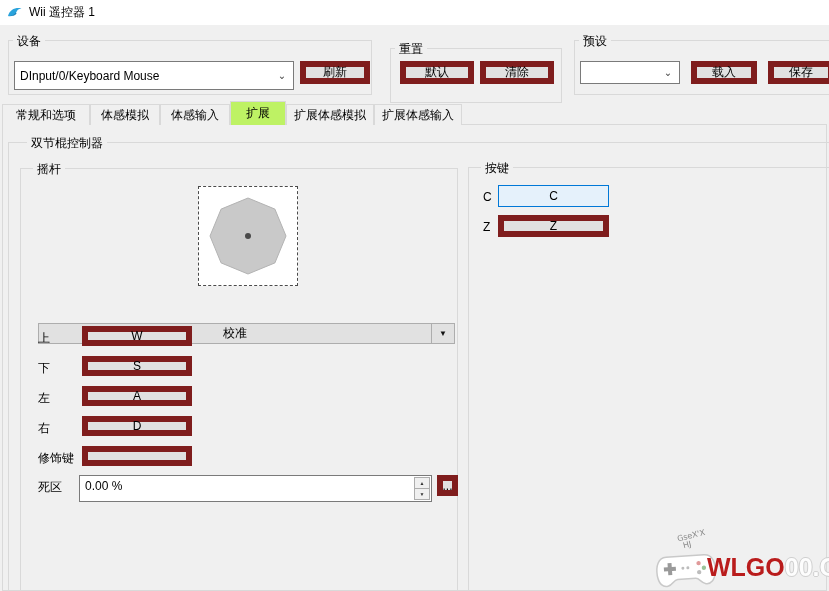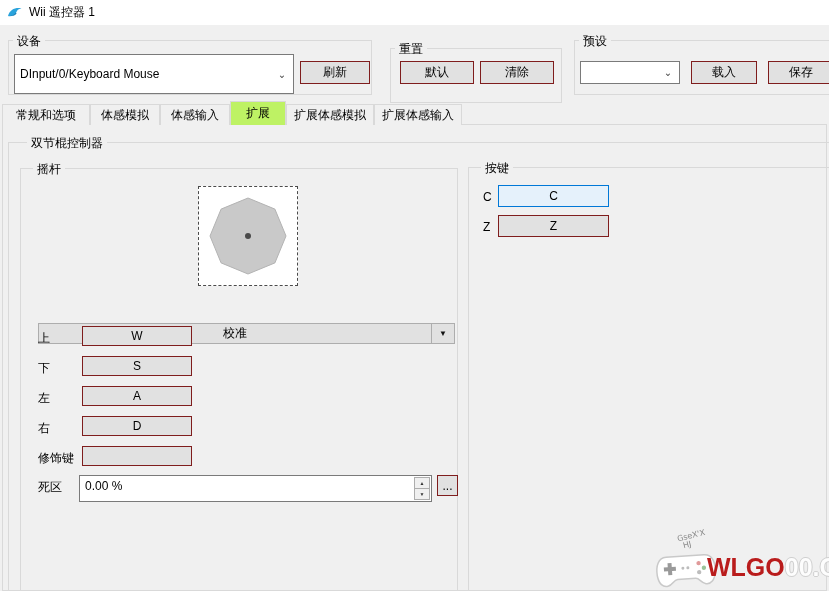--- a/index.html
+++ b/index.html
@@ -10,21 +10,21 @@
   
   #titlebar { position:absolute; top:0; left:0; width:829px; height:25px; background:#ffffff; display:flex; align-items:center; }
   #titlebar .title { margin-left:6px; font-size:12px; }
   #titlebar svg { margin-left:7px; }
 
   
   .groupbox { position:absolute; border:1px solid #d9d9d9; }
   .gb-label { position:absolute; top:-8px; left:8px; background:#f0f0f0; padding:0 4px; font-size:12px; white-space:nowrap; }
 
   
-  .btn { position:absolute; background:#e1e1e1; border:1px solid #7f1d1d; display:flex; align-items:center; justify-content:center; font-size:12px; cursor:default; white-space:nowrap; }
+  .btn { position:absolute; background:#e1e1e1; border:6px solid #7f1d1d; display:flex; align-items:center; justify-content:center; font-size:12px; cursor:default; white-space:nowrap; }
   .btn.focused { background:#e5f1fb; border:1px solid #0078d7; box-shadow:inset 0 0 0 1px #e5f1fb; }
 
   
   .combo { position:absolute; background:#ffffff; border:1px solid #7a7a7a; display:flex; align-items:center; }
   .combo .combo-text { flex:1; padding-left:5px; font-size:12px; white-space:nowrap; overflow:hidden; }
   .combo .chev { width:22px; text-align:center; color:#444; font-size:10px; }
 
   
   .tab { position:absolute; top:104px; height:21px; background:#f0f0f0; border:1px solid #d9d9d9; border-bottom:none; display:flex; align-items:center; justify-content:center; font-size:12px; z-index:1; }
   .tab.active { top:101px; height:24px; background:#bef264; z-index:3; }
@@ -63,21 +63,21 @@
     <svg width="16" height="16" viewBox="0 0 16 16">
       <path d="M1 11 C2.5 4.5, 8.5 2, 14.5 3.2 C11 4.2, 10.2 5.2, 9.6 6.8 C8.2 10.4, 4.2 11.8, 1 11 Z" fill="#2aa3dc"></path>
       <path d="M3 10.4 C5.5 10.6, 7.6 9.6, 8.6 7.4 L9.6 8.6 C8 10.8, 5.2 11.4, 3 10.4 Z" fill="#1d7fb4"></path>
     </svg>
     <span class="title">Wii 遥控器 1</span>
   </div>
 
   <div class="groupbox" style="left:8px; top:40px; width:364px; height:55px;">
     <span class="gb-label" style="left:4px;">设备</span>
   </div>
-  <div class="combo" style="left:14px; top:54px; width:280px; height:40px;">
+  <div class="combo" style="left:14px; top:61px; width:280px; height:29px;">
     <span class="combo-text">DInput/0/Keyboard Mouse</span>
     <span class="chev">⌄</span>
   </div>
   <div class="btn" style="left:300px; top:61px; width:70px; height:23px;">刷新</div>
 
   <div class="groupbox" style="left:390px; top:48px; width:172px; height:55px;">
     <span class="gb-label" style="left:4px;">重置</span>
   </div>
   <div class="btn" style="left:400px; top:61px; width:74px; height:23px;">默认</div>
   <div class="btn" style="left:480px; top:61px; width:74px; height:23px;">清除</div>

